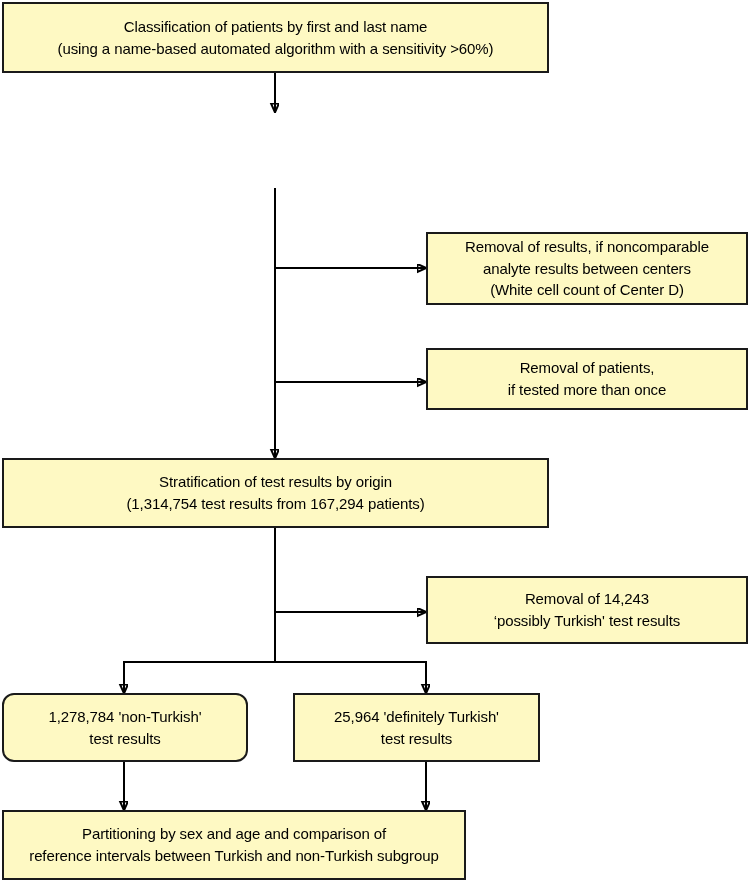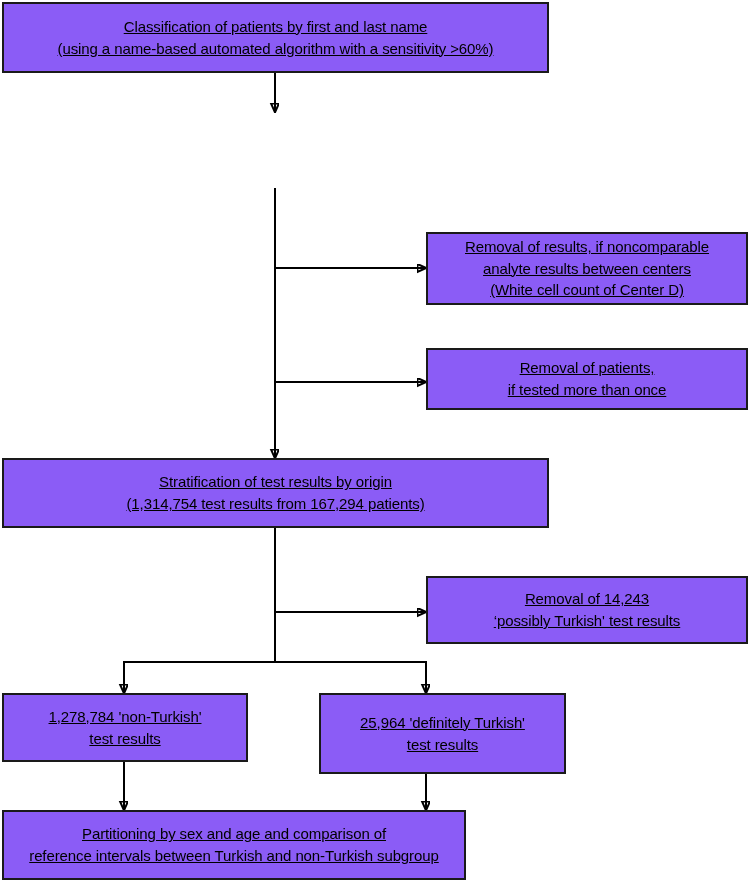--- a/index.html
+++ b/index.html
@@ -15,27 +15,26 @@
     position: relative;
     width: 751px;
     height: 882px;
     background: #ffffff;
     overflow: hidden;
   }
   .box {
     position: absolute;
     box-sizing: border-box;
     border: 2px solid #1a1a1a;
-    background: #8b5cf6;
+    background: #fef9c3;
     display: flex;
     align-items: center;
     justify-content: center;
     text-align: center;
     z-index: 3;
-    text-decoration: underline;
   }
   .box .txt {
     display: block;
     width: 100%;
     font-size: 15px;
     line-height: 1.45;
     letter-spacing: -0.1px;
     padding: 0 6px;
     box-sizing: border-box;
     white-space: pre-line;
@@ -108,26 +107,26 @@
   <div class="box" style="left:2px; top:458px; width:547px; height:70px;justify-content:flex-end;">
     <span class="txt">Stratification of test results by origin
 (1,314,754 test results from 167,294 patients)</span>
   </div>
 
   <div class="box" style="left:426px; top:576px; width:322px; height:68px;">
     <span class="txt">Removal of 14,243
 ‘possibly Turkish' test results</span>
   </div>
 
-  <div class="box" style="left:2px; top:693px; width:246px; height:69px;">
+  <div class="box" style="left:2px; top:693px; width:246px; height:69px;border-radius:12px;">
     <span class="txt">1,278,784  'non-Turkish'
 test results</span>
   </div>
 
-  <div class="box" style="left:319px; top:693px; width:247px; height:81px;">
+  <div class="box" style="left:293px; top:693px; width:247px; height:69px;">
     <span class="txt">25,964 'definitely Turkish'
 test results</span>
   </div>
 
   <div class="box" style="left:2px; top:810px; width:464px; height:70px;">
     <span class="txt">Partitioning by sex and age and comparison of
 reference intervals between Turkish and non-Turkish subgroup</span>
   </div>
 
 </div>

